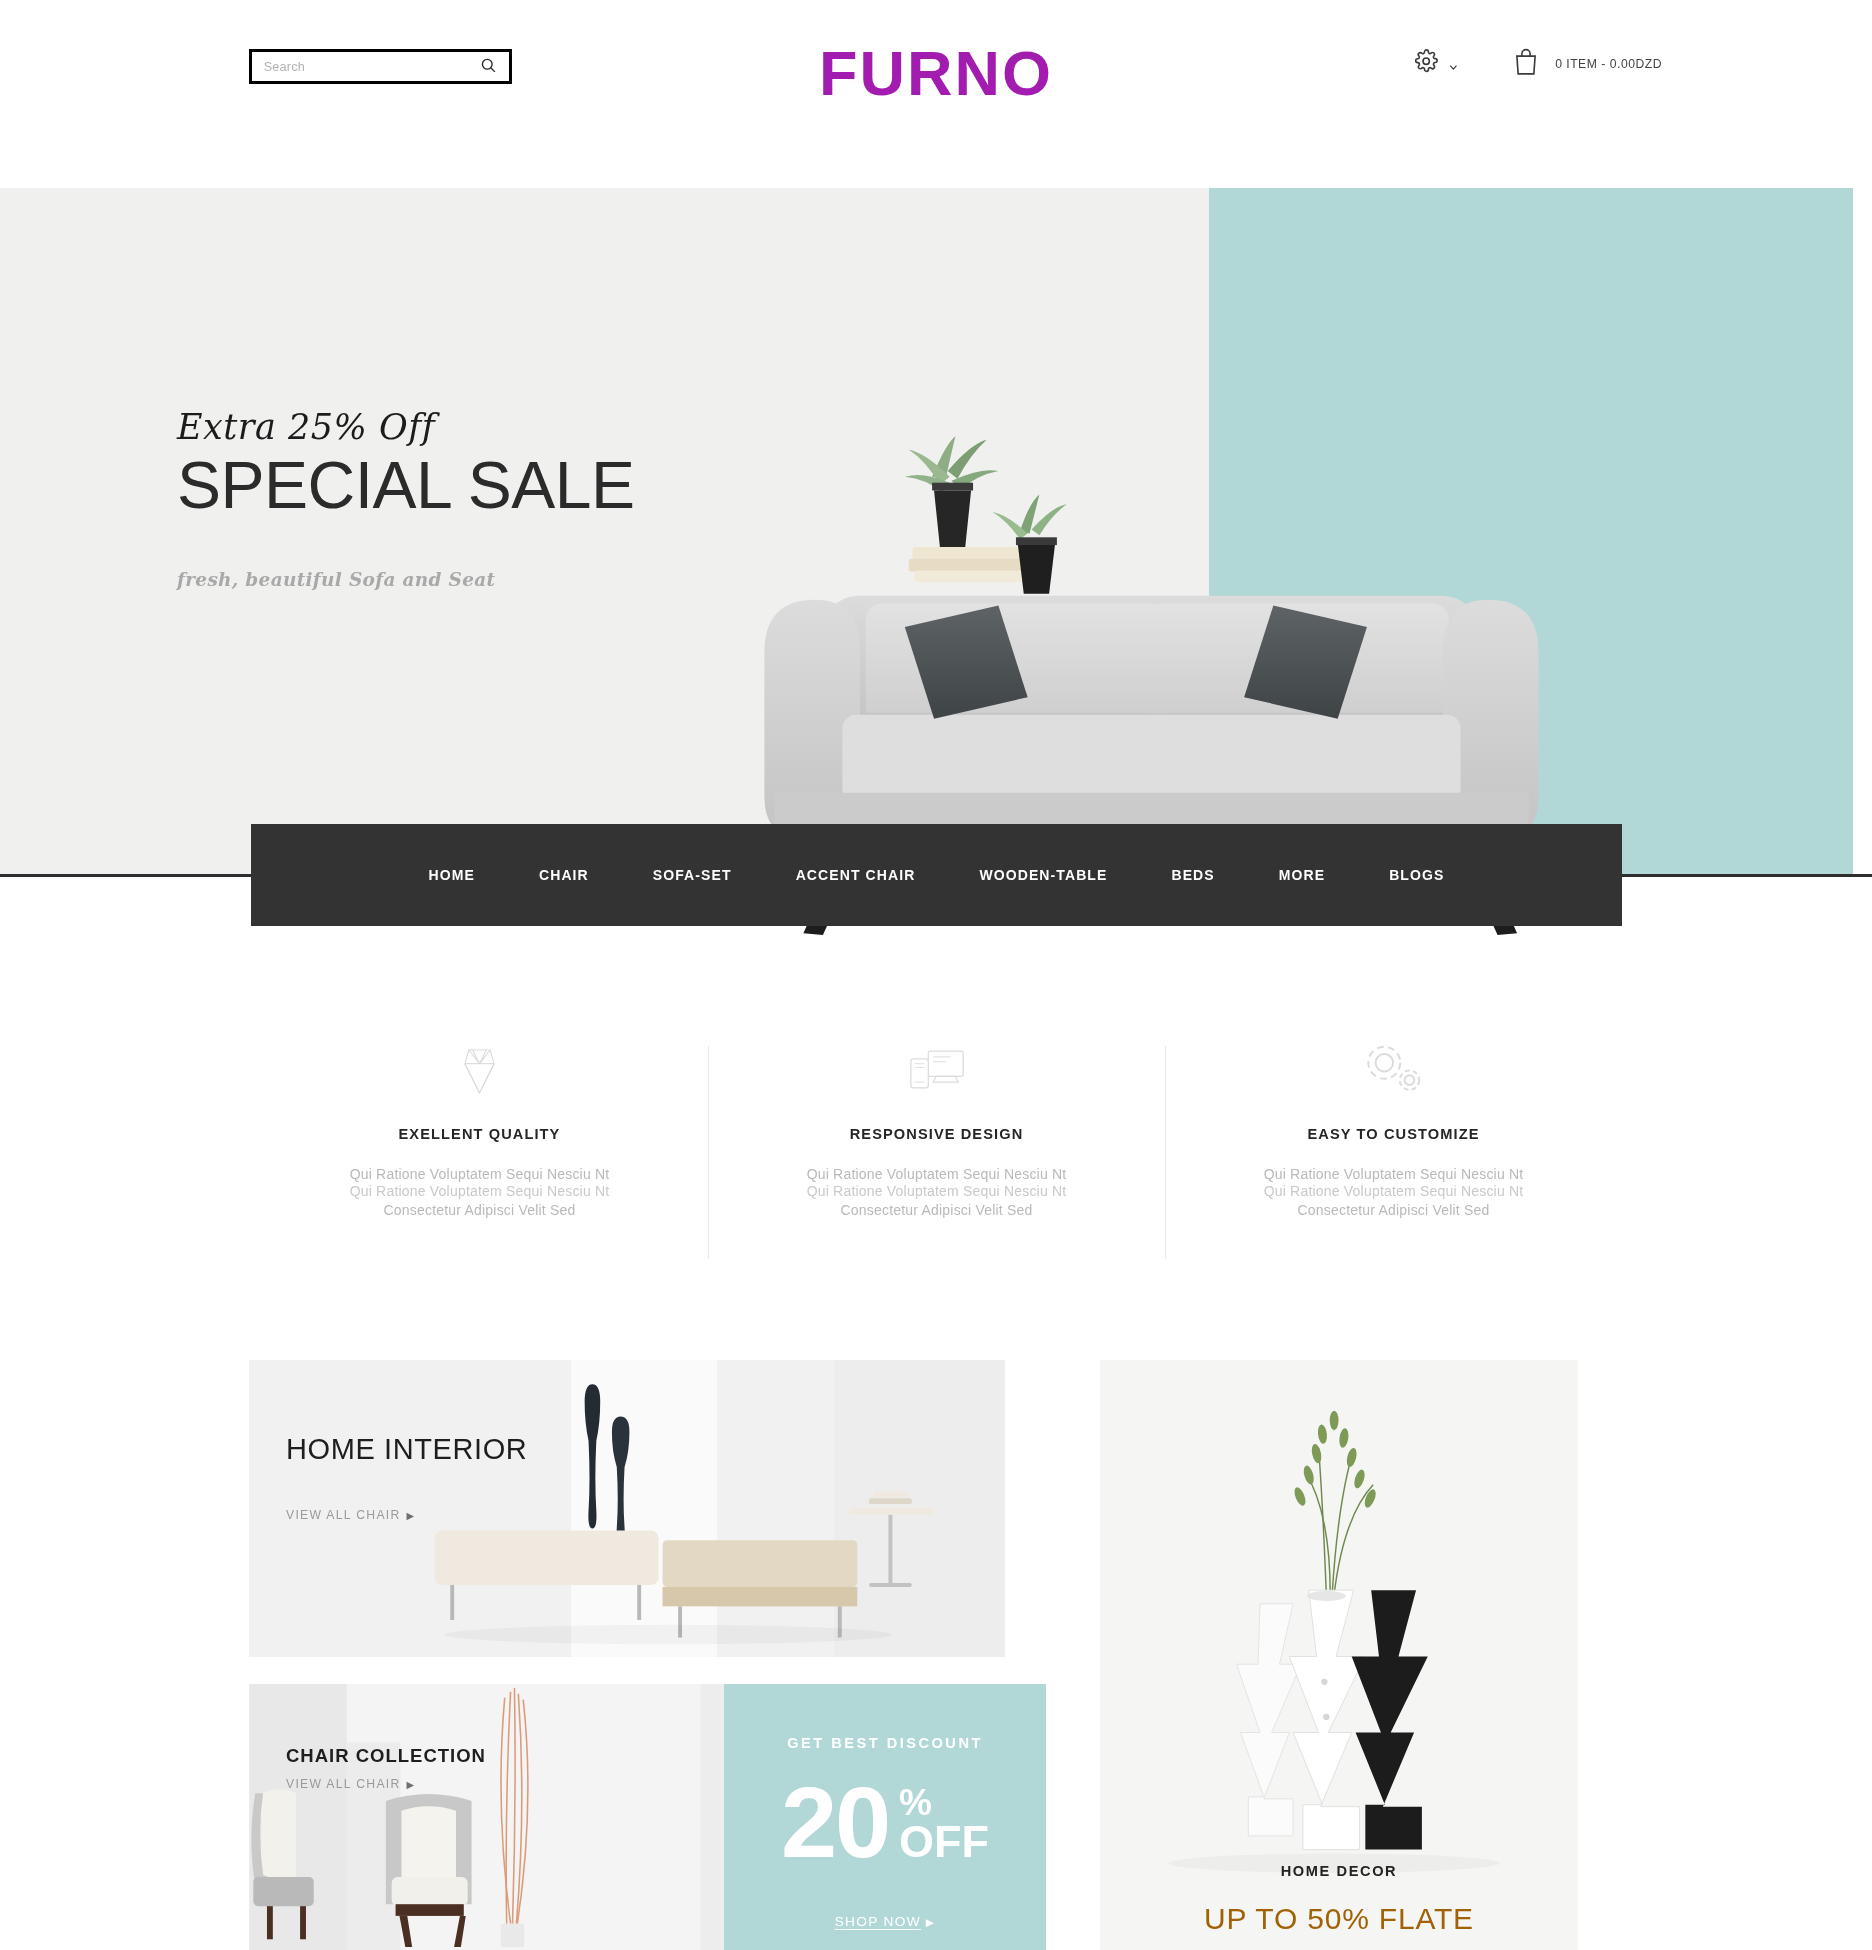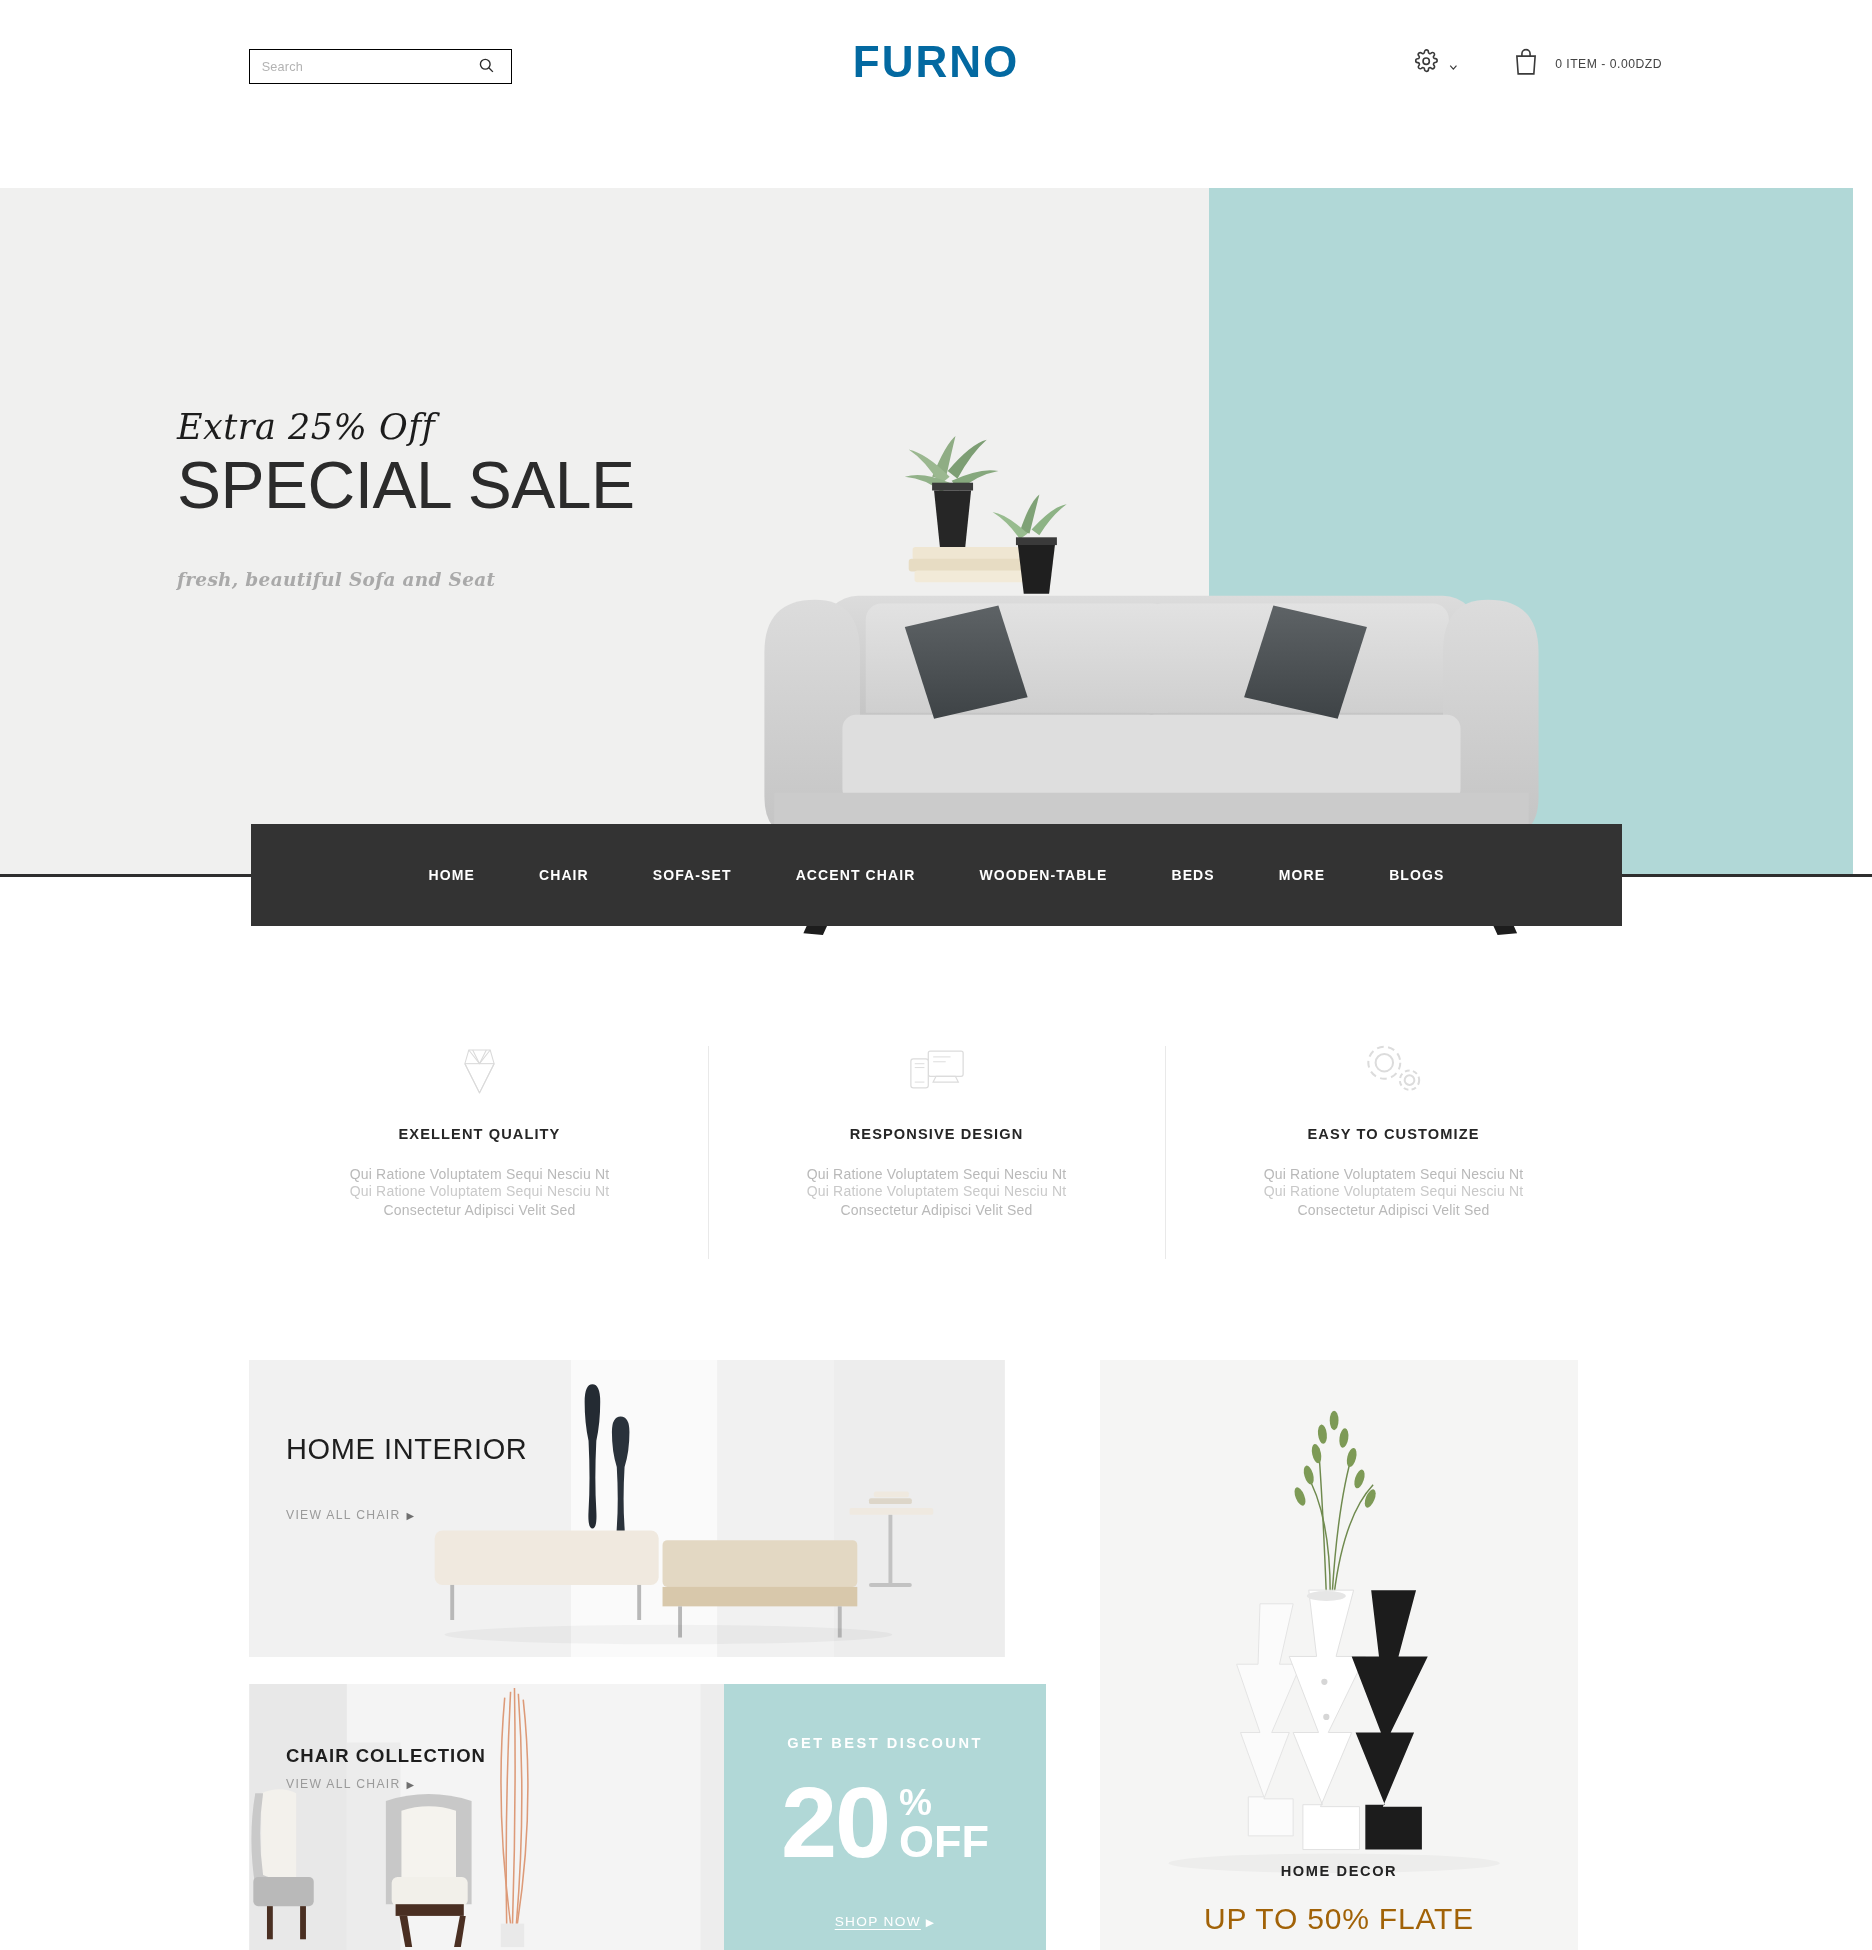--- a/index.html
+++ b/index.html
@@ -10,37 +10,37 @@
     font-family: "Liberation Sans", sans-serif;
     overflow: hidden;
   }
   .page { position: relative; width: 1872px; height: 1950px; background:#fff; }
 
   
   .header { position: absolute; left:0; top:0; width:1872px; height:188px; background:#fff; }
   .search-wrap {
     position: absolute; left: 249px; top: 49px;
     width: 263px; height: 35px;
-    border: 1px solid #000000; background:#fff;
+    border: 3px solid #000000; background:#fff;
     display:flex; align-items:center;
   }
   .search-input {
     border: none; outline: none; background: transparent;
     width: 205px; height: 33px; margin-left: 11.7px;
     font-family: "Liberation Sans", sans-serif;
     font-size: 12.7px; color: #555; letter-spacing:0.2px;
   }
   .search-input::placeholder { color:#b3b3b3; }
   .search-btn {
     width:39px; height:33px; background:transparent; border:none; cursor:pointer;
     display:flex; align-items:center; justify-content:center;
   }
   .logo {
     position:absolute; left:0; top:37px; width:1872px; text-align:center;
-    font-size:44px; font-weight:bold; color:#0369a1; letter-spacing:2px;
+    font-size:63px; font-weight:bold; color:#a21caf; letter-spacing:2px;
     font-family:"Liberation Sans", sans-serif;
   }
   .header-right {
     position:absolute; right:210px; top:47px;
     display:flex; align-items:center; gap:0;
   }
   .settings-group { display:flex; align-items:center; gap:9.8px; cursor:pointer; }
   .chev { width:9.8px; height:9.8px; display:block; }
   .cart-group { display:flex; align-items:center; gap:16px; margin-left:55px; cursor:pointer; }
   .cart-text { font-size:12.2px; color:#444; letter-spacing:0.5px; white-space:nowrap; }

